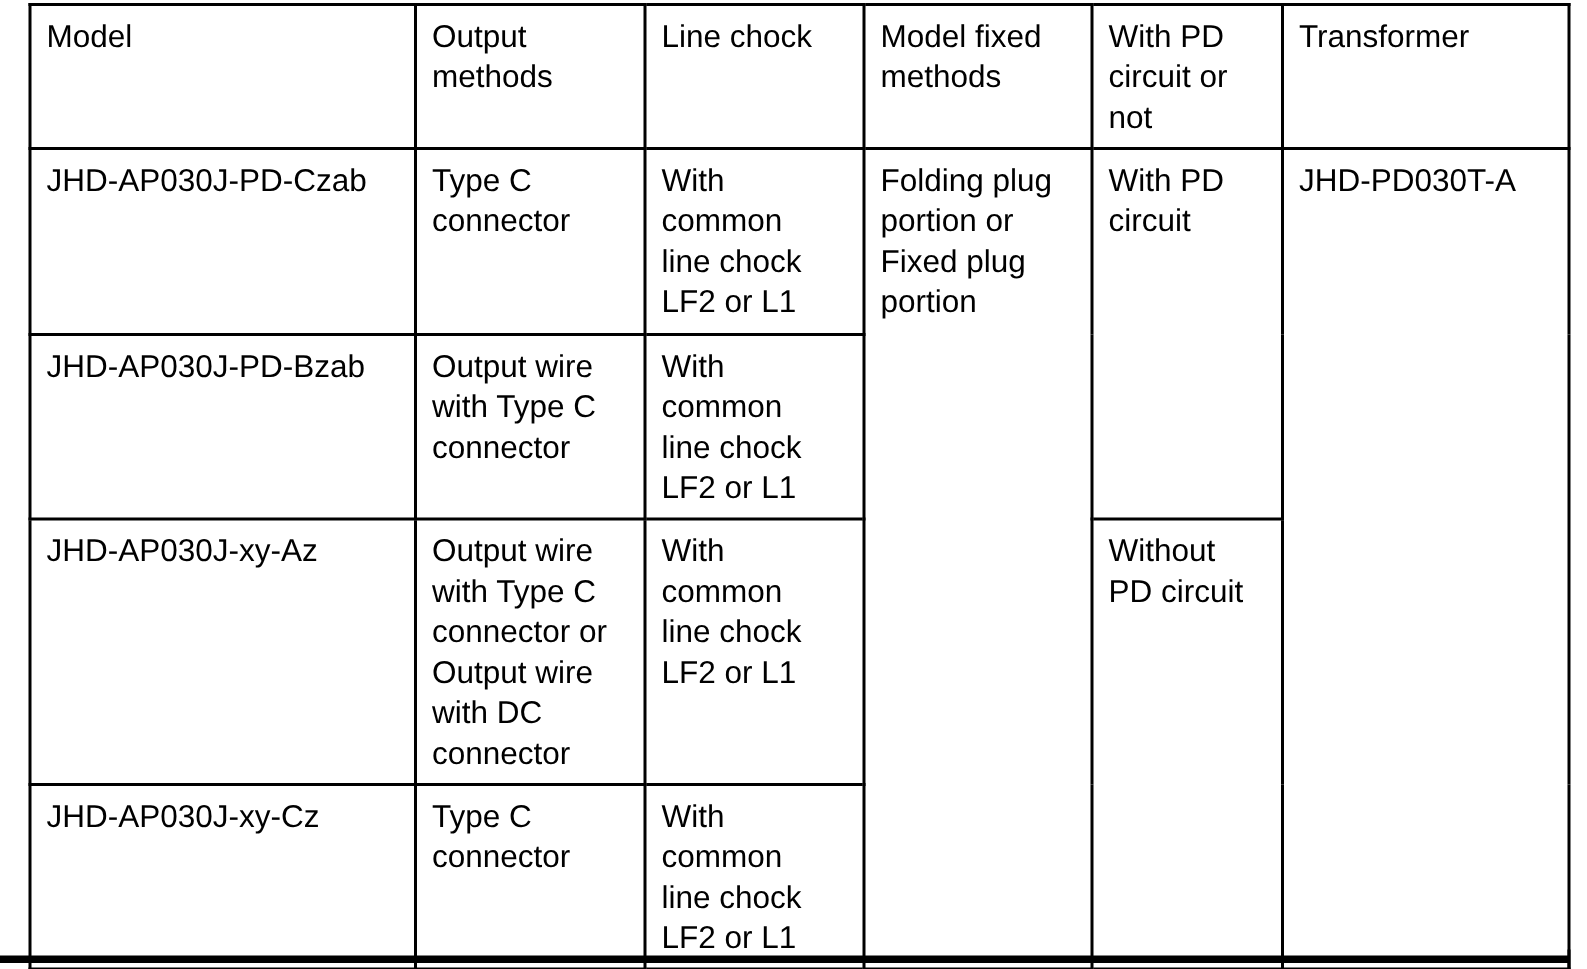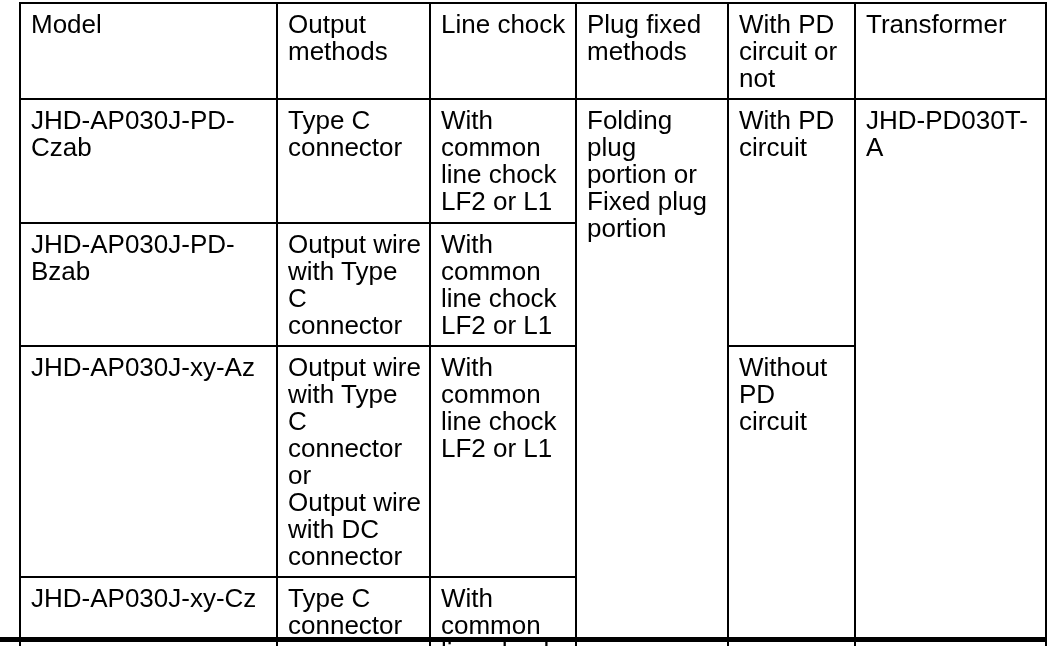--- a/index.html
+++ b/index.html
@@ -21,21 +21,21 @@
     left: 19px;
     top: 2px;
     border-collapse: collapse;
     table-layout: fixed;
   }
   .spec-table th,
   .spec-table td {
     border: 2px solid #000000;
     vertical-align: top;
     text-align: left;
-    font-size: 26px;
+    font-size: 21px;
     line-height: 27px;
     font-weight: normal;
     padding: 7px 6px 6px 10px;
     white-space: pre-line;
     overflow: hidden;
     color: #000000;
     background: #ffffff;
   }
   .bottom-rule {
     position: absolute;
@@ -67,21 +67,21 @@
       <col style="width:152px">
       <col style="width:127px">
       <col style="width:191px">
     </colgroup>
     <thead>
       <tr style="height:95px">
         <th>Model</th>
         <th>Output
 methods</th>
         <th>Line chock</th>
-        <th>Plug fixed
+        <th>Model fixed
 methods</th>
         <th>With PD
 circuit or
 not</th>
         <th>Transformer</th>
       </tr>
     </thead>
     <tbody>
       <tr style="height:124px">
         <td>JHD-AP030J-PD-Czab</td>

